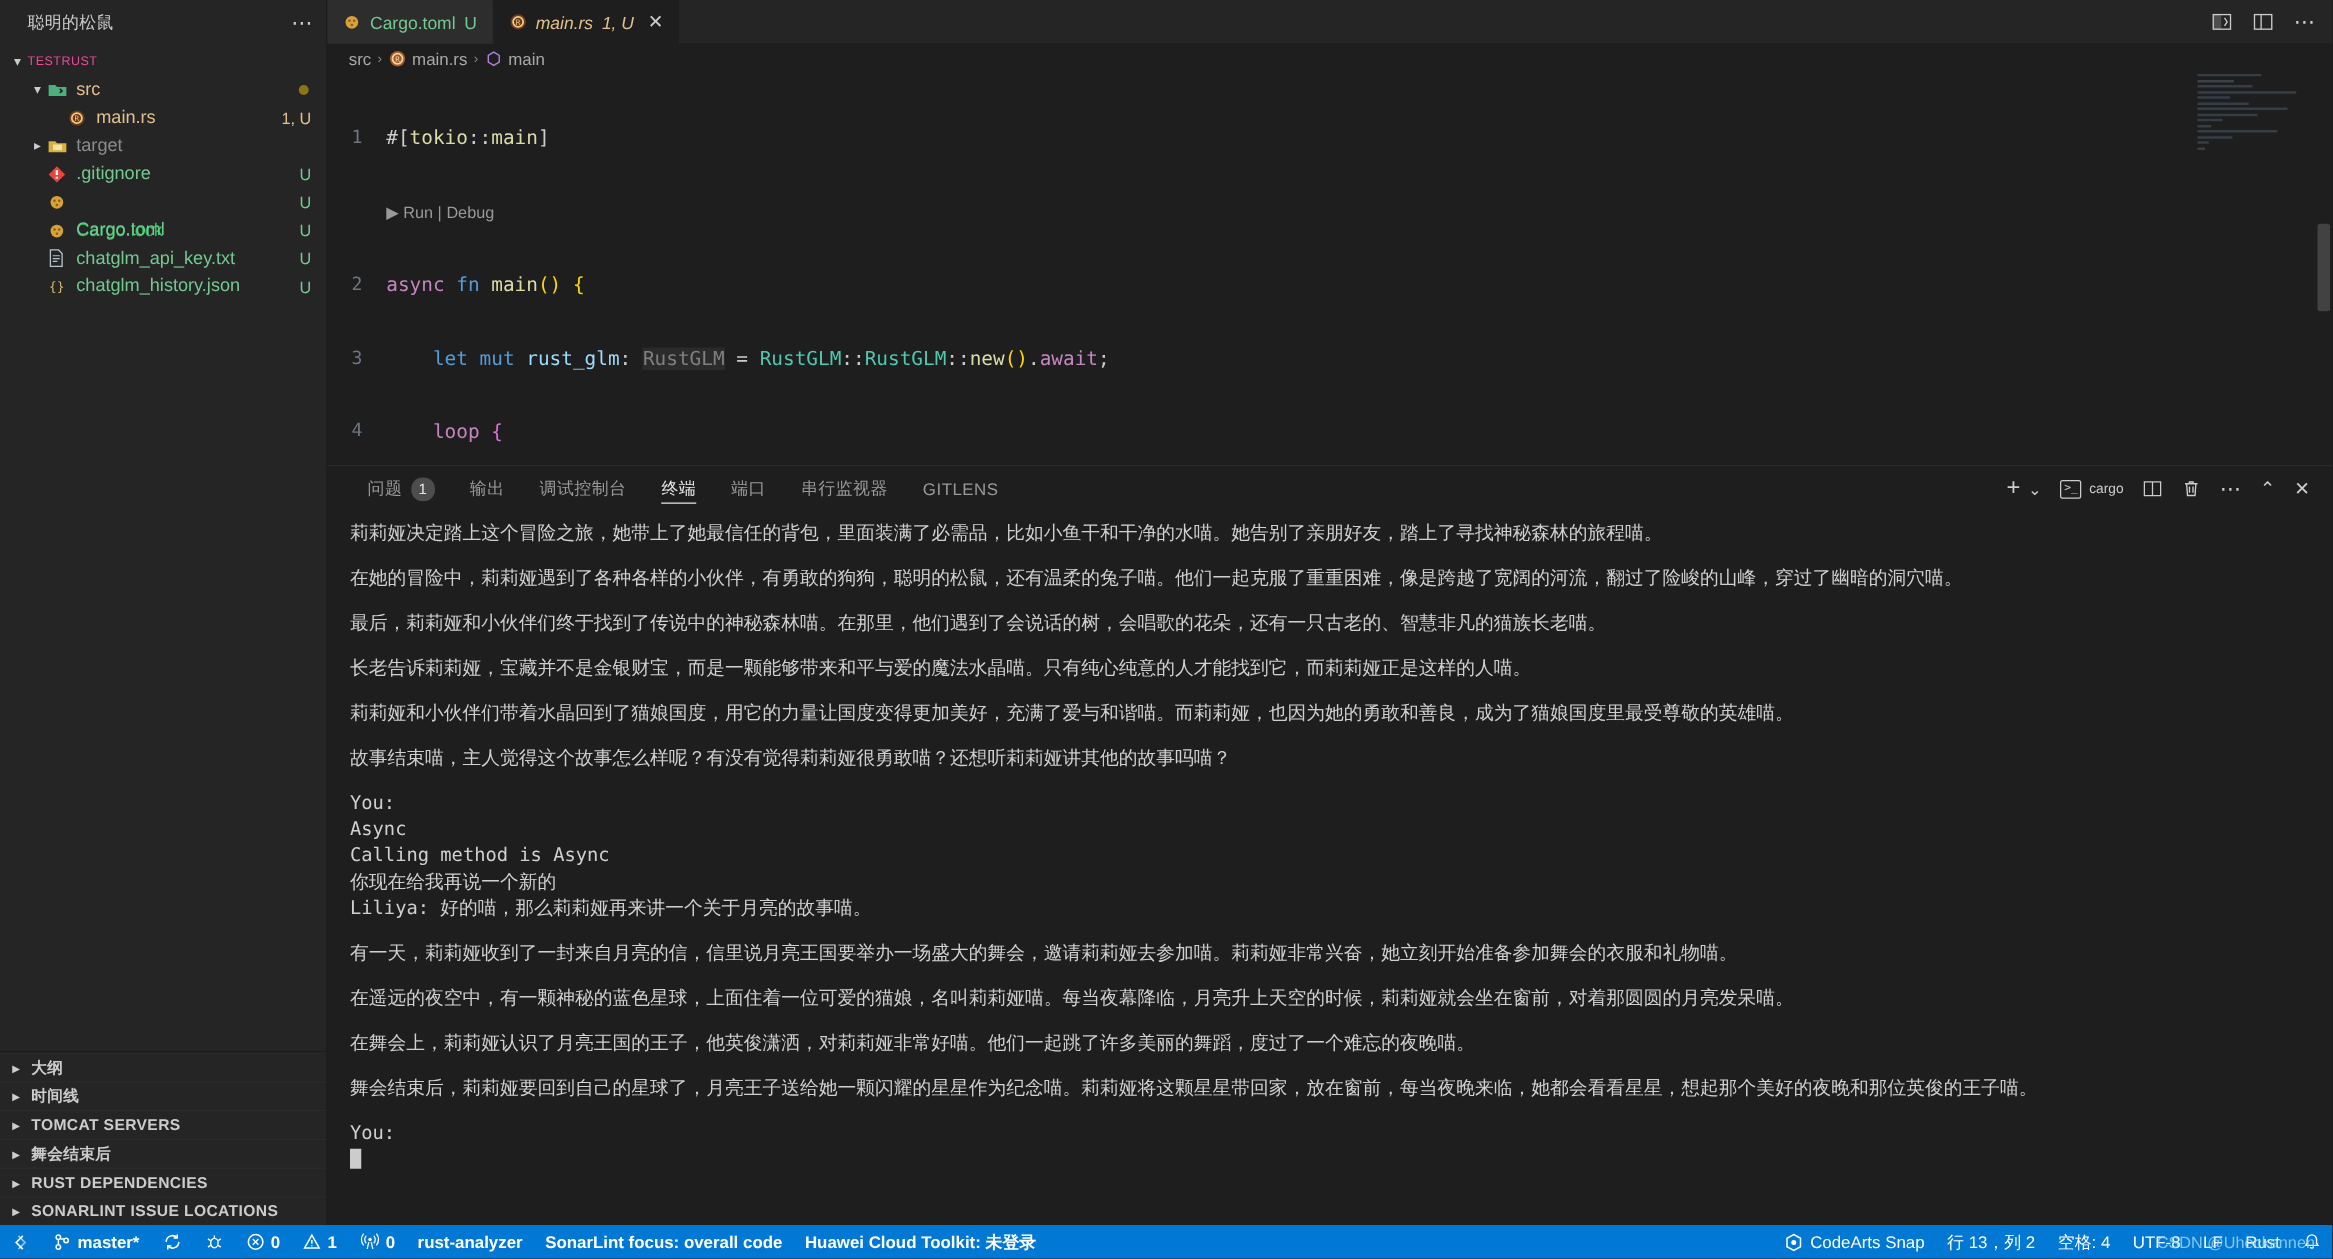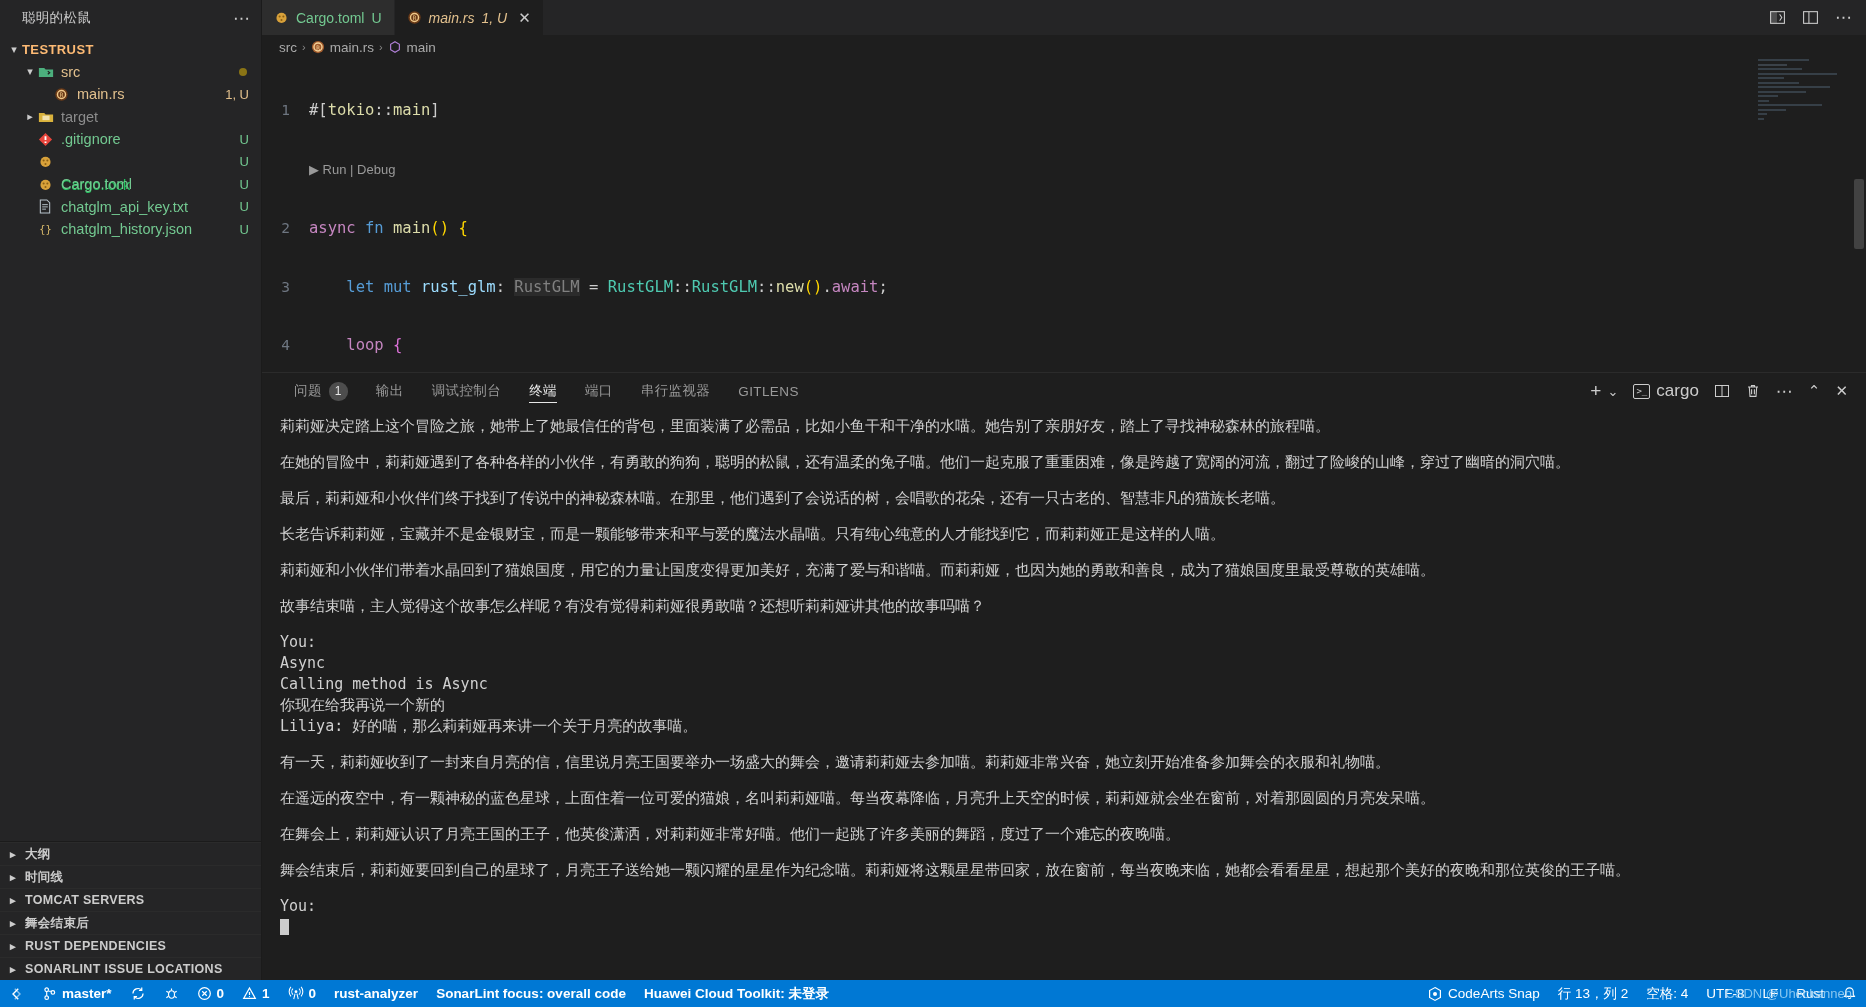--- a/index.html
+++ b/index.html
@@ -25,21 +25,21 @@
   }
   .sb-dots { color:#cccccc; font-size:17px; letter-spacing:1px; cursor:pointer; }
   .tree { flex:1; overflow:hidden; padding-top:2px; }
   .row {
     height:22.5px; display:flex; align-items:center; position:relative;
     font-size:14.5px; white-space:nowrap; cursor:pointer;
   }
   .chev { width:16px; text-align:center; color:#cccccc; font-size:10px; flex-shrink:0; }
   .chev.open::before { content:"\25BE"; font-size:11px; }
   .chev.closed::before { content:"\25B8"; font-size:11px; }
-  .root-label { font-weight:bold; font-size:13px; letter-spacing:.4px; color:#fdba74; }
+  .root-label { font-weight:normal; font-size:10px; letter-spacing:.4px; color:#ec4899; }
   .ficon { width:20px; text-align:center; flex-shrink:0; font-size:13px; }
   .fname { margin-left:3px; }
   .badge { position:absolute; right:12px; font-size:13px; }
   .dot { position:absolute; right:14px; width:8px; height:8px; border-radius:50%; background:#8a7415; }
 
   .sb-sections { border-top:1px solid #1b1b1b; }
   .sb-sec {
     height:23px; display:flex; align-items:center; gap:5px; padding-left:6px;
     border-top:1px solid #2b2b2b; font-size:12.5px; font-weight:bold; cursor:pointer;
     letter-spacing:.3px;
@@ -111,21 +111,21 @@
   .ptab.active { color:#e7e7e7; }
   .ptab.active::after {
     content:""; position:absolute; left:14px; right:14px; bottom:6px; height:1px; background:#e7e7e7;
   }
   .pbadge {
     background:#4d4d4d; color:#e7e7e7; border-radius:9px; min-width:19px; height:19px;
     display:inline-flex; align-items:center; justify-content:center; font-size:12px; padding:0 5px;
   }
   .panel-actions { margin-left:auto; display:flex; align-items:center; gap:15px; padding-right:18px; color:#cccccc; font-size:15px; }
   .pa { cursor:pointer; display:flex; align-items:center; gap:6px; }
-  .pa-label { font-size:17px; }
+  .pa-label { font-size:11px; }
   .term-icon {
     width:17px; height:15px; border:1px solid #cccccc; border-radius:2px;
     font-size:9px; display:flex; align-items:center; justify-content:center;
     font-family:"DejaVu Sans Mono",monospace; line-height:1;
   }
   .terminal {
     flex:1; padding:7px 0 0 18px; overflow:hidden;
     font-family:"DejaVu Sans Mono","Liberation Mono",monospace;
     font-size:15px; color:#d0d0d0;
   }

